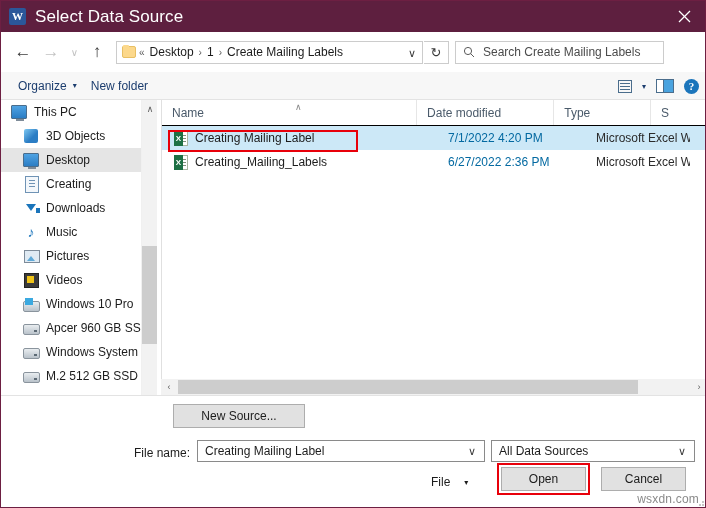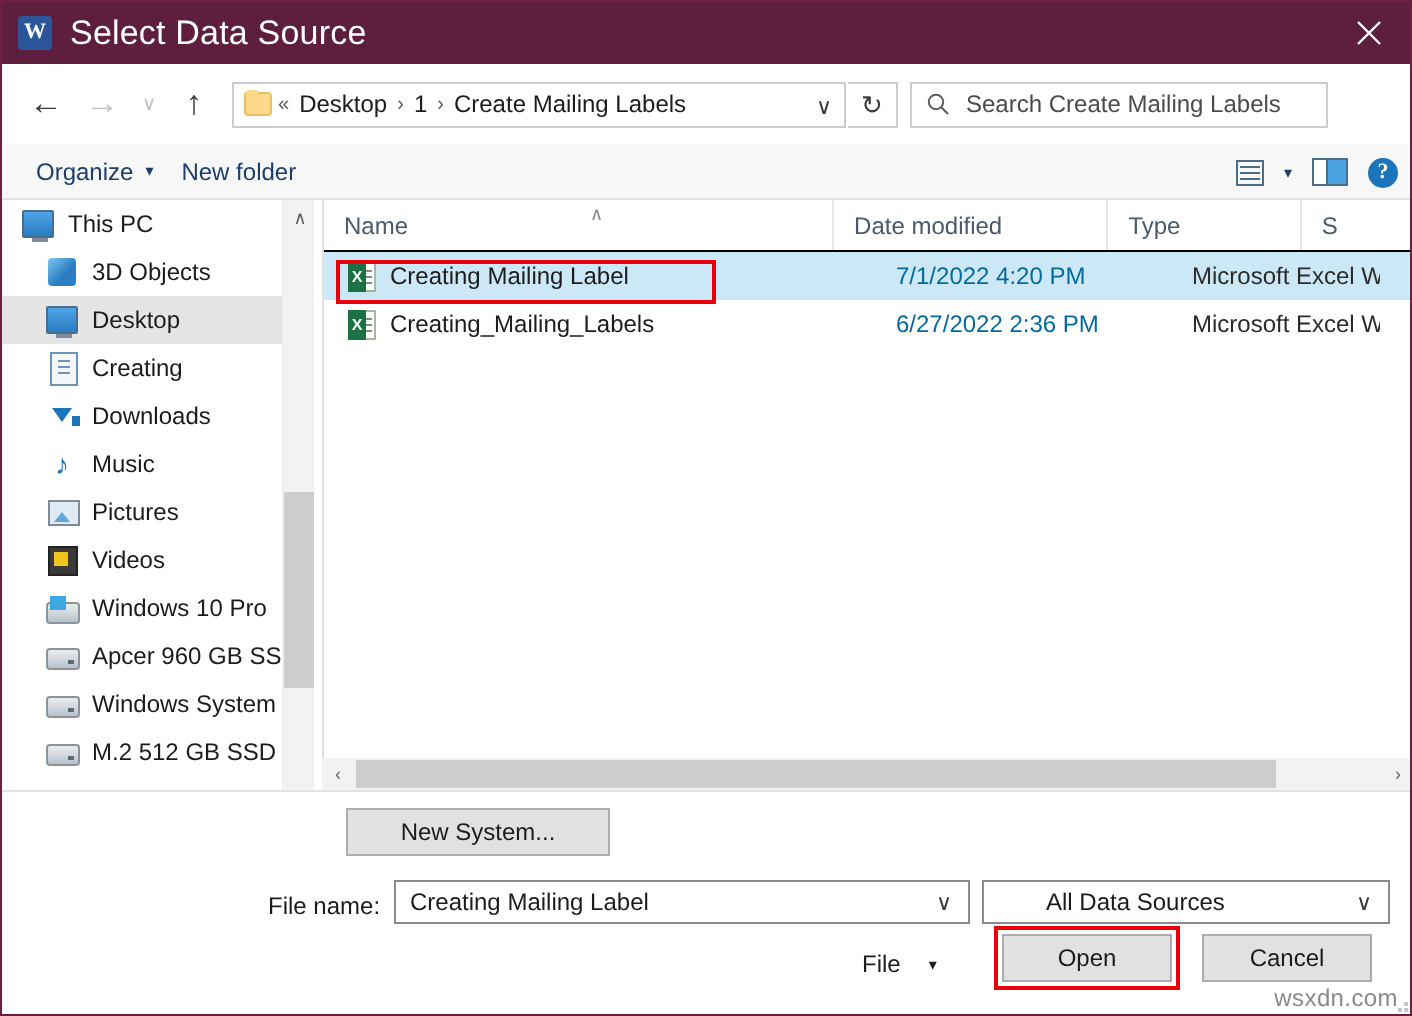--- a/index.html
+++ b/index.html
@@ -472,21 +472,20 @@
   }
   .datasource-field {
     position: absolute;
     left: 490px; top: 44px;
     width: 204px; height: 22px;
     border: 1px solid #8a8a8a;
     background: #ffffff;
     box-sizing: border-box;
     display: flex;
     align-items: center;
-    padding-left: 24px;
   }
   .tools-btn {
     position: absolute;
     left: 430px; top: 74px;
     width: 62px; height: 24px;
     display: flex;
     align-items: center;
     font-size: 12px;
     color: #1c1c1c;
   }
@@ -716,21 +715,21 @@
     </div>
   </div>
 
   <div class="h-scroll">
     <div class="h-arrow">‹</div>
     <div class="h-thumb"></div>
     <div class="h-arrow" style="position:absolute;right:0;">›</div>
   </div>
 
   <div class="bottom">
-    <div class="btn new-source">New System...</div>
+    <div class="btn new-source">New Source...</div>
 
     <div class="lbl-filename">File name:</div>
     <div class="filename-field">
       <span class="filename-value">Creating Mailing Label</span>
       <span class="fld-chev">∨</span>
     </div>
 
     <div class="datasource-field">
       <span class="filename-value">All Data Sources</span>
       <span class="fld-chev">∨</span>

